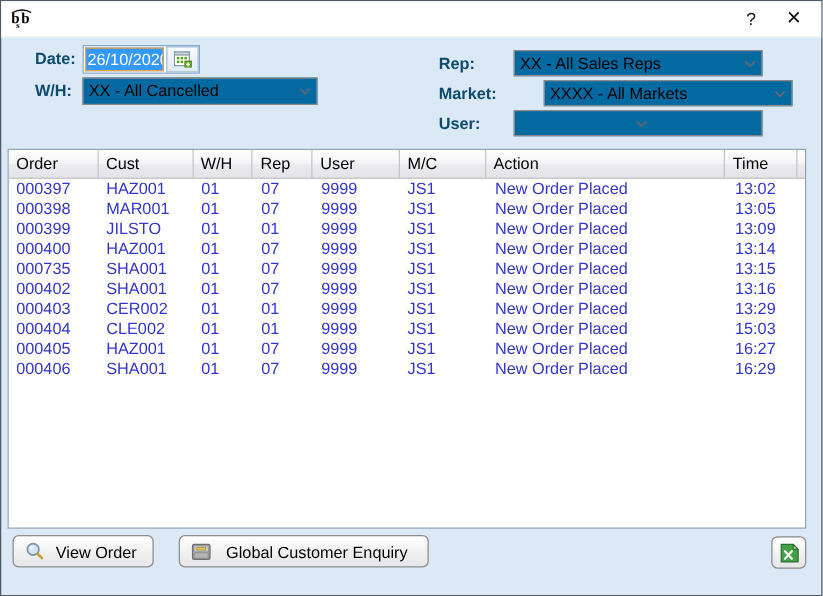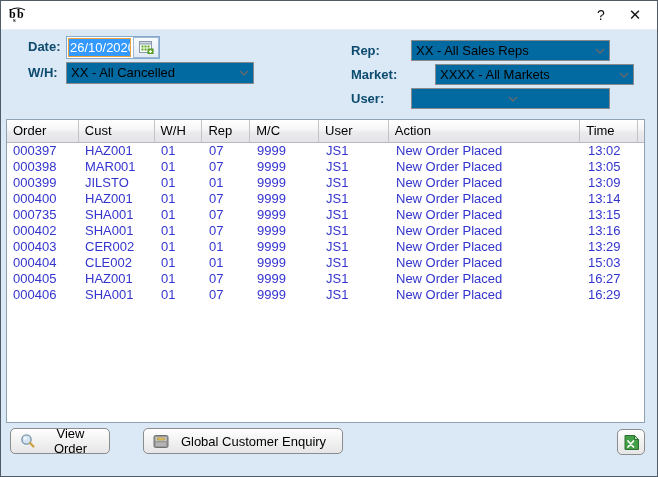--- a/index.html
+++ b/index.html
@@ -163,22 +163,22 @@
         </svg>
     </span>
   </div>
 
   <div class="table">
     <div class="thead">
         <div class="hcell c0">Order</div>
         <div class="hcell c1">Cust</div>
         <div class="hcell c2">W/H</div>
         <div class="hcell c3">Rep</div>
+        <div class="hcell c5">User</div>
         <div class="hcell c4">M/C</div>
-        <div class="hcell c5">User</div>
         <div class="hcell c6">Action</div>
         <div class="hcell c7">Time</div>
         <div class="hcell hfill"></div>
       </div>
     <div>
         <div class="trow">
           <div class="cell c0">000397</div>
           <div class="cell c1">HAZ001</div>
           <div class="cell c2">01</div>
           <div class="cell c3">07</div>
@@ -273,21 +273,21 @@
           <div class="cell c2">01</div>
           <div class="cell c3">07</div>
           <div class="cell c4">9999</div>
           <div class="cell c5">JS1</div>
           <div class="cell c6">New Order Placed</div>
           <div class="cell c7">16:29</div>
         </div>
       </div>
   </div>
 
-  <div class="btn" style="left:9px;top:427px;width:100px;">
+  <div class="btn" style="left:9px;top:427px;width:113px;">
     <span class="bicon">
       <svg width="16" height="16" viewBox="0 0 16 16">
         <circle cx="6.5" cy="6.5" r="4.6" fill="#d4e4f2" stroke="#7d96ab" stroke-width="1.4"></circle>
         <circle cx="5.2" cy="5.2" r="1.6" fill="#eef5fb"></circle>
         <line x1="10" y1="10" x2="13.5" y2="13.5" stroke="#c9a03a" stroke-width="2.2" stroke-linecap="round"></line>
       </svg>
     </span>
     <span class="blabel">View Order</span>
   </div>
 

